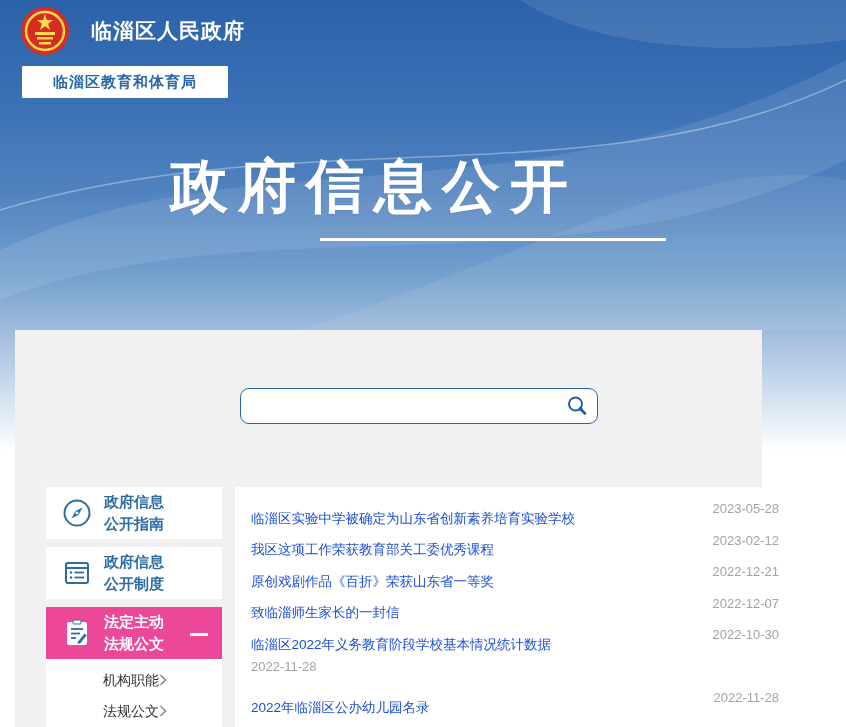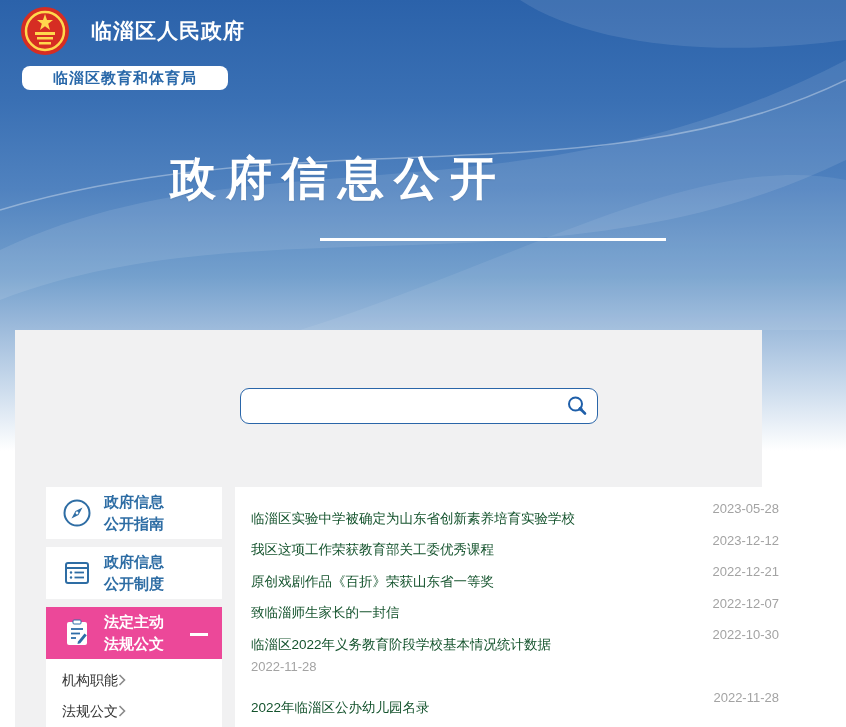--- a/index.html
+++ b/index.html
@@ -11,29 +11,29 @@
       #2b62aa 0%, #3a70b4 14%, #5082bf 26%, #74a0cd 38%,
       #a2bedd 46%, #cfdeee 54%, #ffffff 62%, #ffffff 100%);
   }
   
   .banner { position:absolute; left:0; top:0; width:846px; height:330px; overflow:hidden; }
   .banner svg.swoosh { position:absolute; left:0; top:0; }
   .brand { position:absolute; left:20px; top:6px; display:flex; align-items:center; gap:21px; }
   .emblem { width:50px; height:50px; }
   .site-name { color:#fff; font-size:21px; font-weight:bold; letter-spacing:1px; }
   .bureau-btn {
-    position:absolute; left:22px; top:66px; width:206px; height:24px;
-    background:#fff; border:none; border-radius:8px; cursor:pointer;
+    position:absolute; left:22px; top:66px; width:206px; height:32px;
+    background:#fff; border:none; border-radius:1px; cursor:pointer;
     color:#2968a9; font-size:15px; font-weight:bold; letter-spacing:1px;
     display:flex; align-items:center; justify-content:center;
     font-family:Liberation Sans, sans-serif;
   }
   .big-title {
     position:absolute; left:170px; top:148px;
-    color:#fff; font-size:46px; font-weight:bold; letter-spacing:10px;
+    color:#fff; font-size:58px; font-weight:bold; letter-spacing:10px;
     text-shadow:0 1px 2px rgba(0,0,0,0.08);
   }
   .title-underline { position:absolute; left:320px; top:238px; width:346px; height:3px; background:#fff; }
   
   .panel { position:absolute; left:15px; top:330px; width:747px; height:397px; background:#f1f1f2; }
   
   .search-wrap {
     position:absolute; left:225px; top:58px; width:358px; height:36px;
     background:#fff; border:1px solid #2a66a9; border-radius:9px;
     display:flex; align-items:center;
@@ -52,35 +52,35 @@
     display:flex; align-items:center; gap:12px; padding-left:16px;
   }
   .side-card .labels { color:#2e6da4; font-size:15px; line-height:1.45; font-weight:bold; }
   .side-card.selected { background:#ec4899; position:relative; }
   .side-card.selected .labels { color:#fff; }
   .side-card.selected .dash {
     position:absolute; right:14px; top:50%; width:18px; height:3px; background:#fff;
   }
   .sub-list { background:#fff; margin-top:-8px; padding:6px 0 40px 0; }
   .sub-item {
-    height:31px; display:flex; align-items:center; justify-content:flex-start;
+    height:31px; display:flex; align-items:center; justify-content:center;
     padding:0 14px 0 16px; cursor:pointer; color:#333; font-size:14px;
   }
   .sub-item .chev { color:#8a8a8a; }
   
   .news-card {
     position:absolute; left:220px; top:157px; width:560px; height:260px;
     background:#fff; padding:6px 16px 0 16px;
   }
   .news-row {
     height:31.5px; display:flex; align-items:center; justify-content:space-between;
     cursor:pointer;
   }
   .news-title {
-    color:#14532d; font-size:13.5px; white-space:nowrap; overflow:hidden;
+    color:#1d4ed8; font-size:13.5px; white-space:nowrap; overflow:hidden;
     text-overflow:ellipsis; max-width:430px;margin-top:20px;
   }
   .news-date { color:#a3a3a3; font-size:13px; flex-shrink:0; }
 </style>
 </head>
 <body>
 
 <div class="banner">
   <svg class="swoosh" width="846" height="330" viewBox="0 0 846 330">
     <path d="M0,250 C250,130 520,230 846,60 L846,160 C560,300 260,200 0,300 Z" fill="rgba(255,255,255,0.10)"></path>
@@ -185,21 +185,21 @@
     </div>
   </div>
 
   <div class="news-card">
     <div class="news-row">
       <span class="news-title">临淄区实验中学被确定为山东省创新素养培育实验学校</span>
       <span class="news-date">2023-05-28</span>
     </div>
     <div class="news-row">
       <span class="news-title">我区这项工作荣获教育部关工委优秀课程</span>
-      <span class="news-date">2023-12-12</span>
+      <span class="news-date">2023-02-12</span>
     </div>
     <div class="news-row">
       <span class="news-title">原创戏剧作品《百折》荣获山东省一等奖</span>
       <span class="news-date">2022-12-21</span>
     </div>
     <div class="news-row">
       <span class="news-title">致临淄师生家长的一封信</span>
       <span class="news-date">2022-12-07</span>
     </div>
     <div class="news-row">

